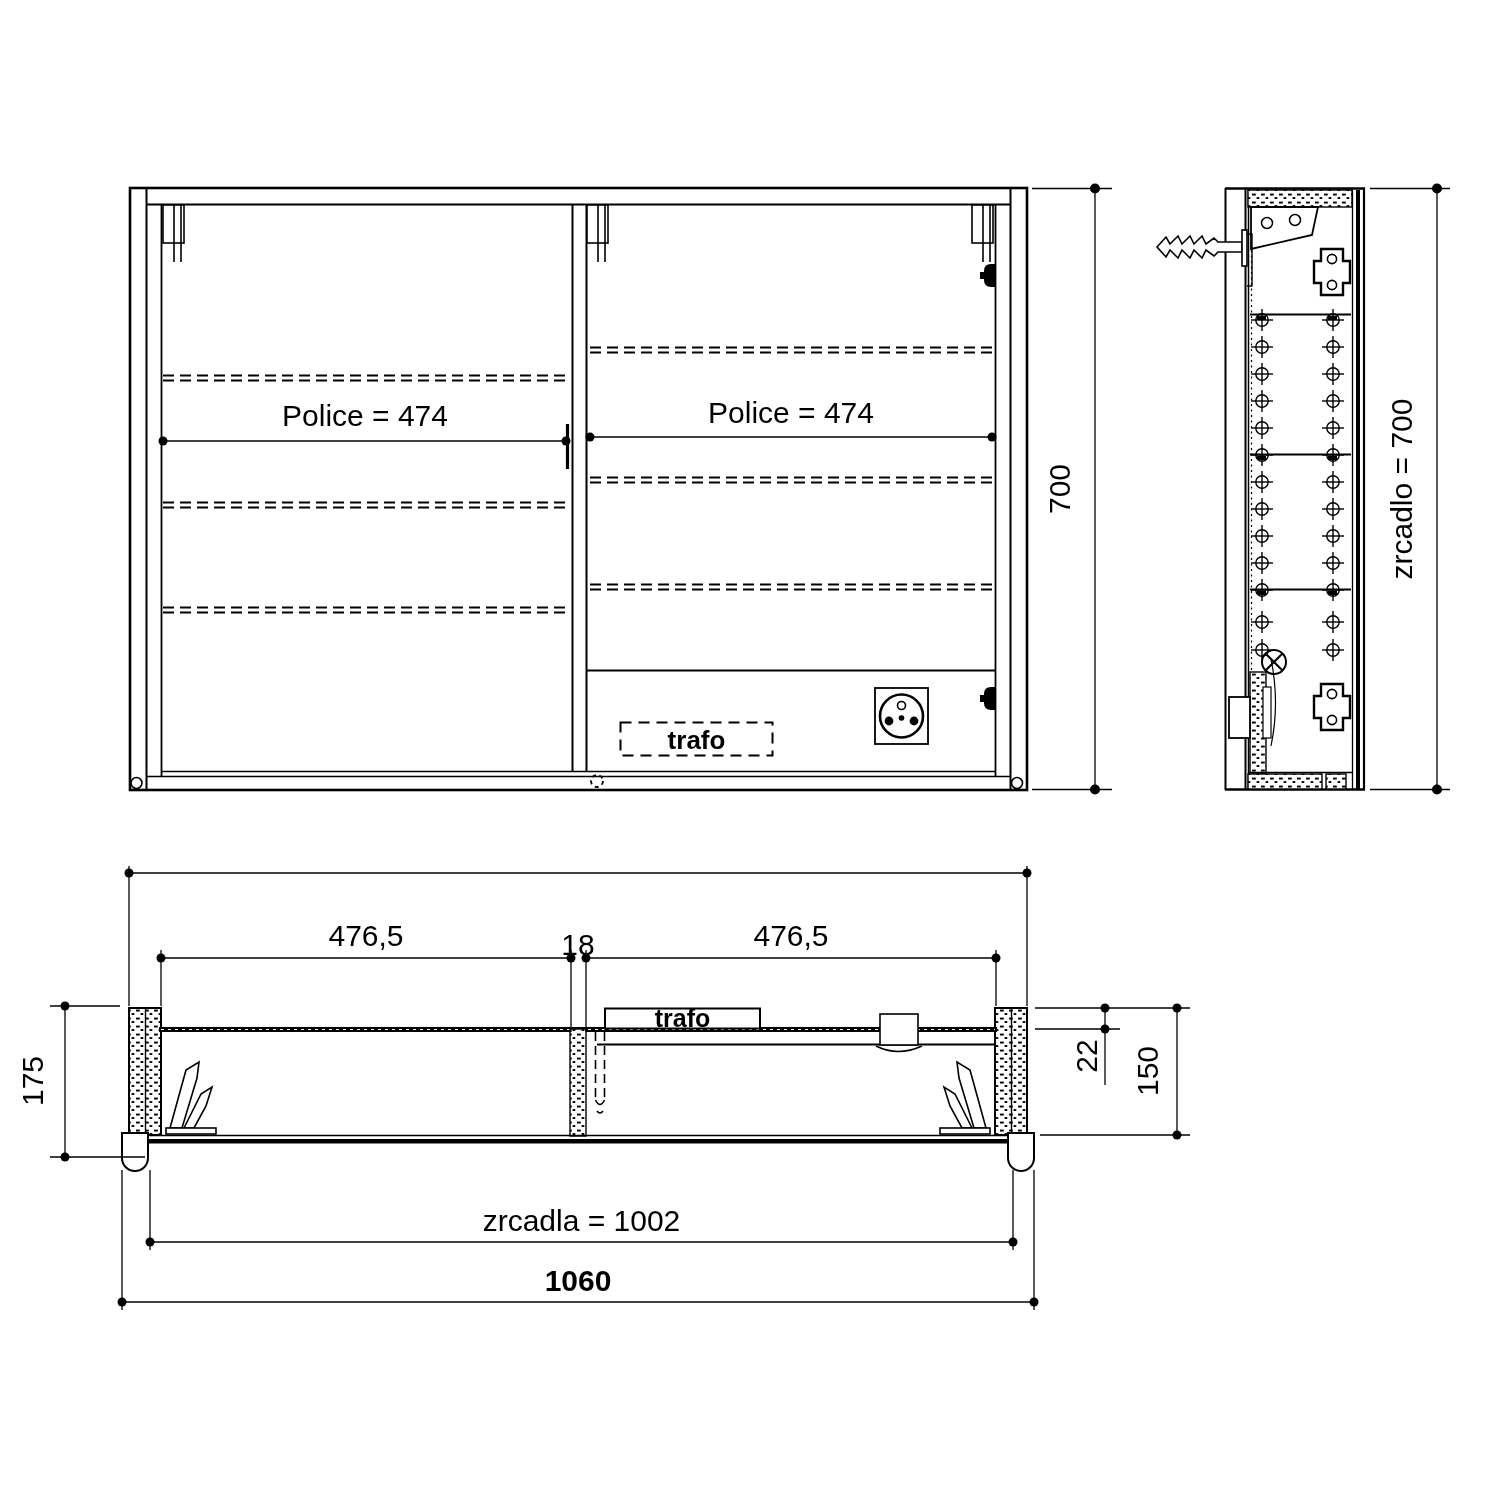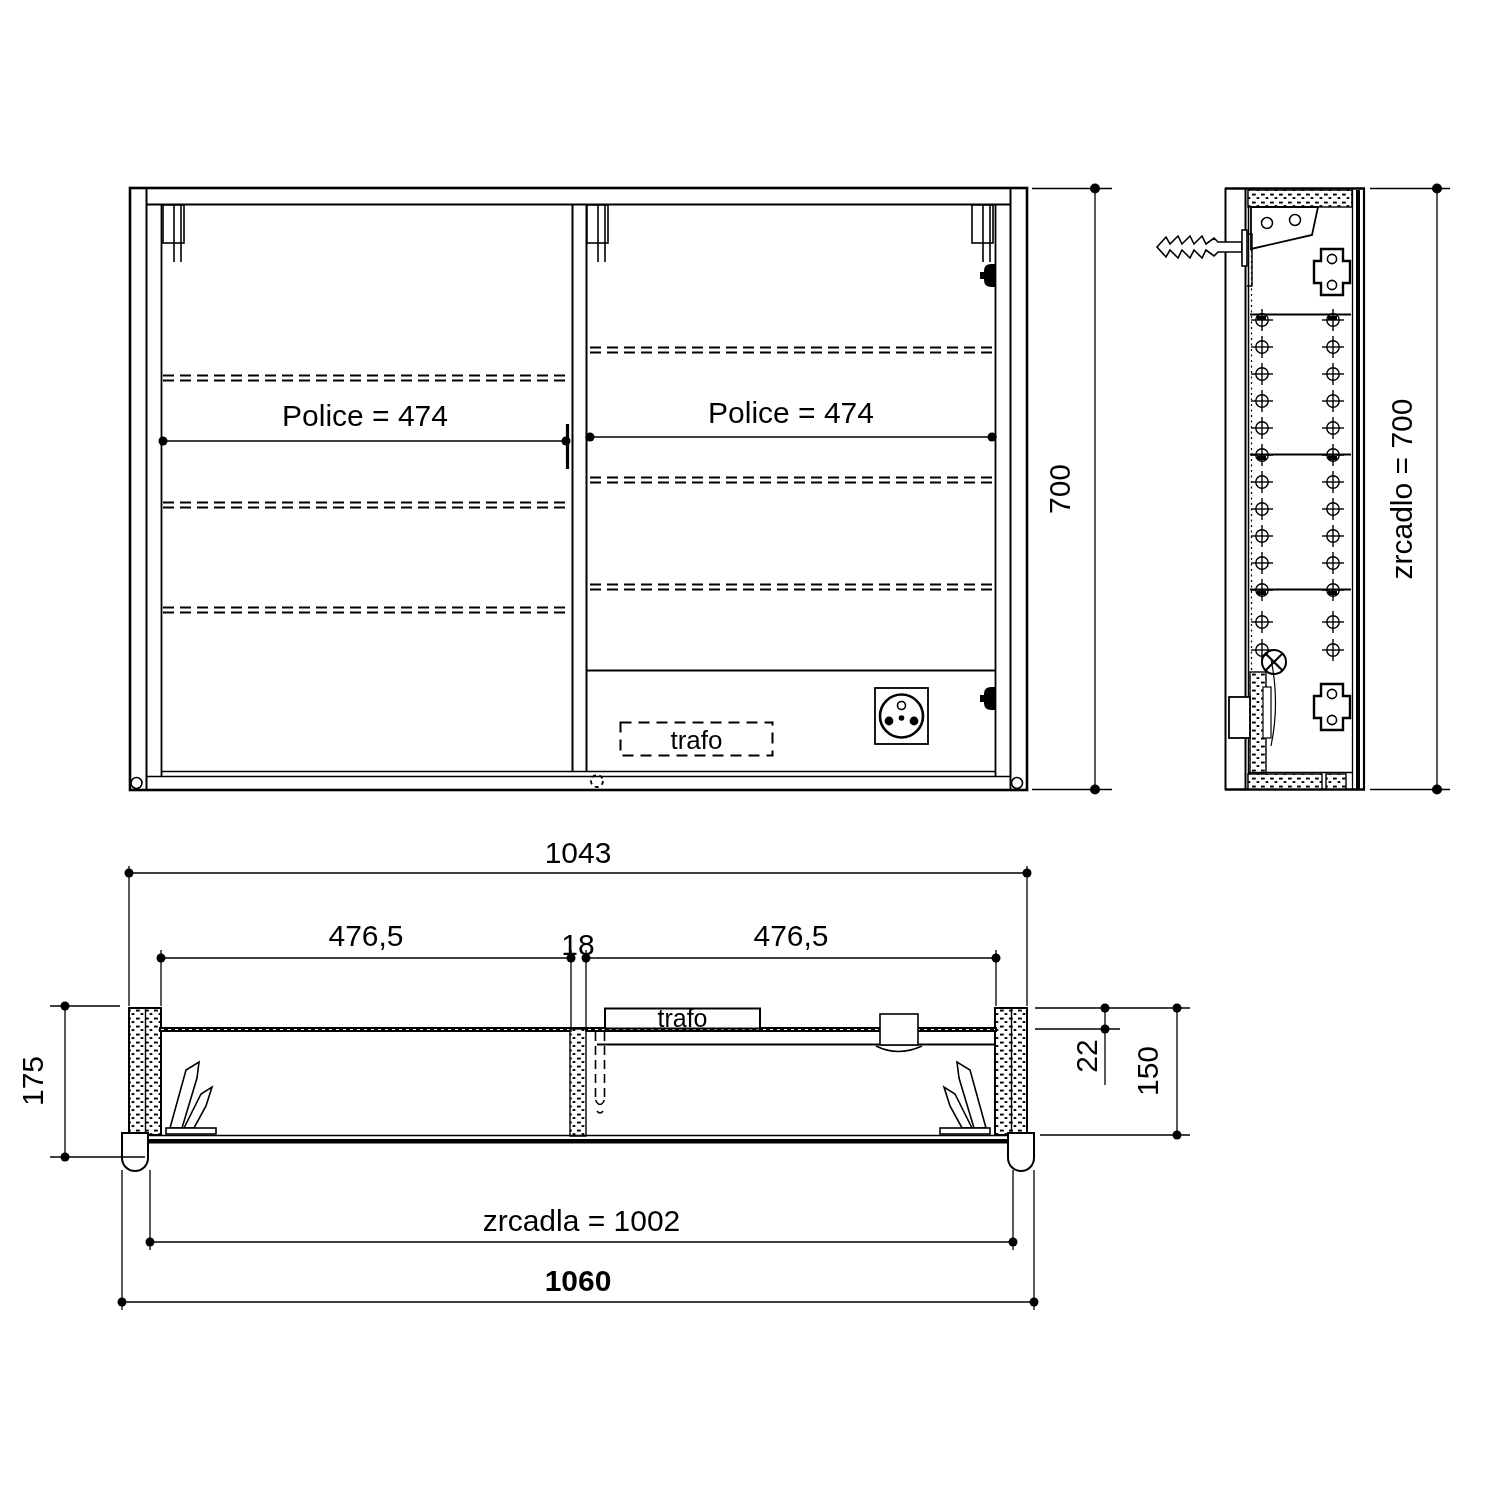--- a/index.html
+++ b/index.html
@@ -3,21 +3,21 @@
 <meta charset="utf-8">
 <style>
   html,body{margin:0;padding:0;background:#fff;}
   #canvas{position:relative;width:1500px;height:1500px;background:#ffffff;overflow:hidden;
           font-family:"Liberation Sans", sans-serif;color:#000;}
   #drawing{position:absolute;left:0;top:0;}
   .lbl{position:absolute;font-size:30px;line-height:34px;text-align:center;white-space:nowrap;color:#000;}
   .vlabel{position:absolute;width:120px;font-size:30px;line-height:36px;text-align:center;white-space:nowrap;
           transform:rotate(-90deg);transform-origin:50% 50%;color:#000;}
   .vlabel.wide{width:240px;}
-  .bold{font-weight:normal;}
+  .bold{font-weight:bold;}
   .trafo-front{font-size:26px;line-height:30px;}
   .trafo-plan{font-size:25px;line-height:24px;}
 </style>
 </head>
 <body>
 
 <div id="canvas">
 
 <svg id="drawing" width="1500" height="1500" viewBox="0 0 1500 1500" stroke="#000" fill="none">
   <defs>
@@ -310,21 +310,20 @@
     </g>
   </g>
 </svg>
 
 <div class="lbl" style="left:163px;top:399px;width:404px;">Police = 474</div>
 <div class="lbl" style="left:590px;top:396px;width:402px;">Police = 474</div>
 <div class="lbl bold trafo-front" style="left:621px;top:725px;width:151px;">trafo</div>
 <div class="vlabel" style="left:1000px;top:471px;">700</div>
 <div class="vlabel wide" style="left:1282px;top:471px;">zrcadlo = 700</div>
 
-<div class="lbl" style="left:129px;top:836px;width:898px;">1043</div>
 <div class="lbl" style="left:161px;top:919px;width:410px;">476,5</div>
 <div class="lbl" style="left:548px;top:928px;width:60px;">18</div>
 <div class="lbl" style="left:586px;top:919px;width:410px;">476,5</div>
 <div class="vlabel" style="left:-27px;top:1063px;">175</div>
 <div class="vlabel" style="left:1027px;top:1038px;">22</div>
 <div class="vlabel" style="left:1088px;top:1053px;">150</div>
 <div class="lbl bold trafo-plan" style="left:606px;top:1006px;width:153px;">trafo</div>
 <div class="lbl" style="left:150px;top:1204px;width:863px;">zrcadla = 1002</div>
 <div class="lbl" style="left:122px;top:1264px;width:912px;font-weight:bold;">1060</div>
 

